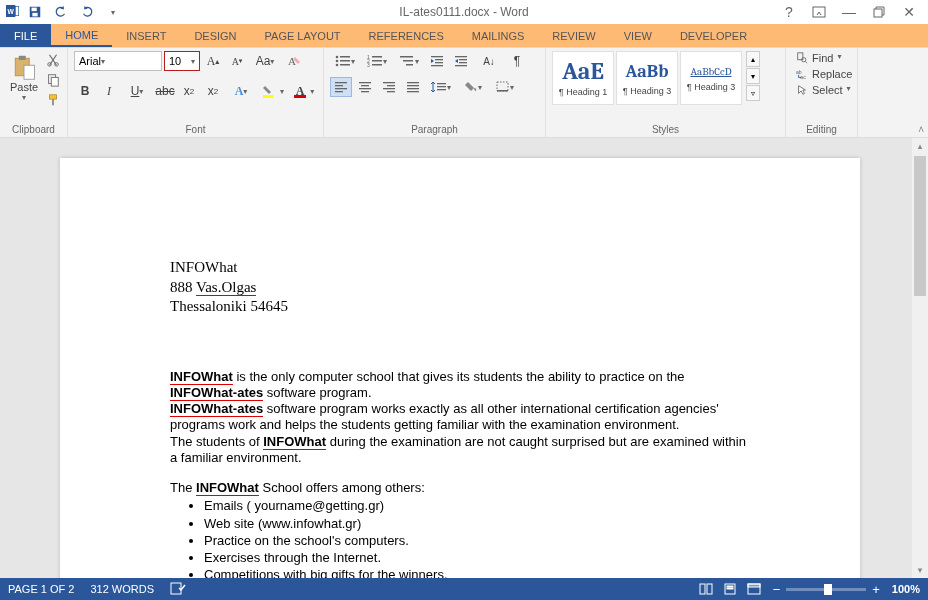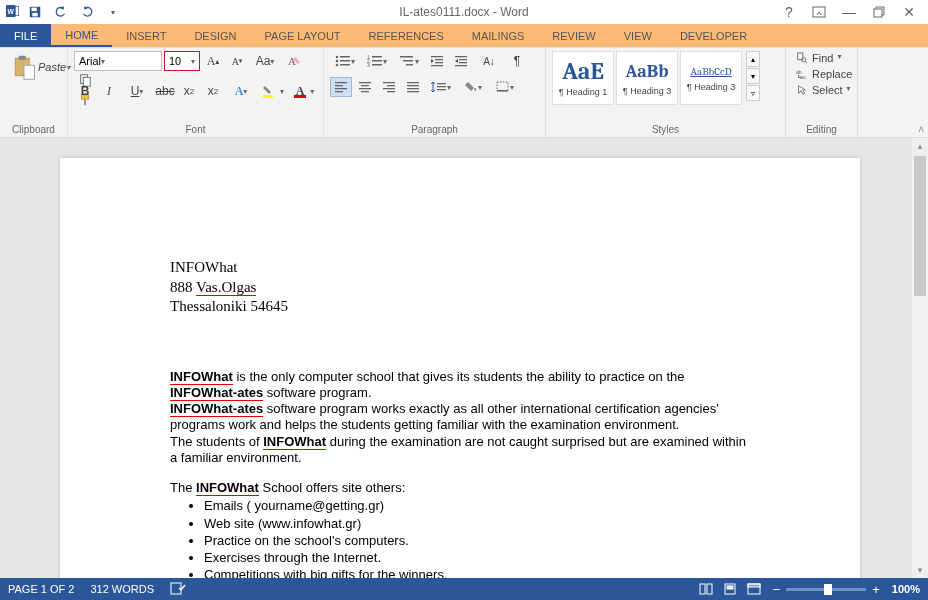--- a/index.html
+++ b/index.html
@@ -13,21 +13,21 @@
   .titlebar .right { margin-left: auto; display: flex; align-items: center; gap: 8px; padding-right: 8px; }
   .win-btn { width: 22px; height: 22px; display: flex; align-items: center; justify-content: center; cursor: pointer; font-size: 14px; color: #666; }
   .tabs { height: 24px; display: flex; align-items: stretch; background: #fdba74; border-bottom: 1px solid #dcdcdc; }
   .tab { padding: 0 14px; display: flex; align-items: center; font-size: 11px; color: #555; cursor: pointer; }
   .tab.file { background: #2b579a; color: #fff; font-weight: 400; }
   .tab.active { color: #2b579a; border-bottom: 2px solid #2b579a; }
   .ribbon { height: 90px; background: #f3f3f3; border-bottom: 1px solid #dcdcdc; display: flex; position: relative; }
   .group { border-right: 1px solid #e2e2e2; padding: 3px 6px 0 6px; display: flex; flex-direction: column; height: 100%; position: relative; }
   .group-body { flex: 1; display: flex; align-items: flex-start; }
   .group-label { text-align: center; font-size: 10px; color: #666; height: 14px; line-height: 14px; position: relative; }
-  .big-btn { display: flex; flex-direction: row; align-items: center; justify-content: center; padding: 2px 4px; cursor: pointer; font-style: italic; }
+  .big-btn { display: flex; flex-direction: column; align-items: center; justify-content: center; padding: 2px 4px; cursor: pointer; }
   .big-btn svg { width: 28px; height: 28px; }
   .big-btn span { font-size: 11px; color: #444; }
   .small-col { display: flex; flex-direction: column; gap: 2px; margin-left: 2px; }
   .small-btn { width: 18px; height: 18px; display: flex; align-items: center; justify-content: center; cursor: pointer; }
   .small-btn svg { width: 14px; height: 14px; }
   .font-row { display: flex; align-items: center; gap: 2px; margin-bottom: 4px; }
   .font-select { width: 88px; height: 20px; border: 1px solid #c0c0c0; background: #fff; font-size: 11px; padding: 0 4px; display: flex; align-items: center; cursor: pointer; }
   .size-select { width: 36px; height: 20px; border: 1px solid #b91c1c; background: #fff; font-size: 11px; padding: 0 4px; display: flex; align-items: center; justify-content: space-between; cursor: pointer; }
   .drop { font-size: 8px; color: #666; }
   .icon-btn { width: 22px; height: 20px; display: flex; align-items: center; justify-content: center; cursor: pointer; font-size: 12px; color: #444; border: 1px solid transparent; }
@@ -406,21 +406,21 @@
     <div class="addr">
       <div>INFOWhat</div>
       <div><span>888 </span><span class="sq">Vas.Olgas</span></div>
       <div>Thessaloniki 54645</div>
     </div>
     <div class="body-text">
       <div><b class="sq">INFOWhat</b><span> is the only computer school that gives its students the ability to practice on the </span><b class="sq">INFOWhat-ates</b><span> software program.</span></div>
       <div><b class="sq">INFOWhat-ates</b><span> software program works exactly as all other international certification agencies' programs work and helps the students getting familiar with the examination environment.</span></div>
       <div><span>The students of </span><b class="sq">INFOWhat</b><span> during the examination are not caught surprised but are examined within a familiar environment.</span></div>
       <div style="height:14px;"></div>
-      <div><span>The </span><b class="sq">INFOWhat</b><span> School offers site others:</span></div>
+      <div><span>The </span><b class="sq">INFOWhat</b><span> School offers among others:</span></div>
       <ul class="bul">
         <li>Emails ( yourname@getting.gr)</li>
         <li>Web site (www.infowhat.gr)</li>
         <li>Practice on the school's computers.</li>
         <li>Exercises through the Internet.</li>
         <li>Competitions with big gifts for the winners.</li>
       </ul>
     </div>
   </div>
   <div class="scrollbar-v">

